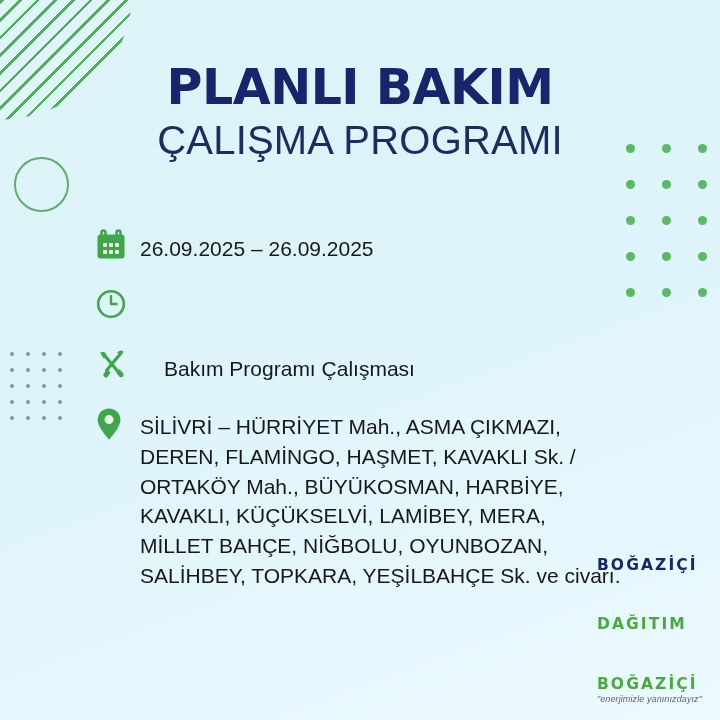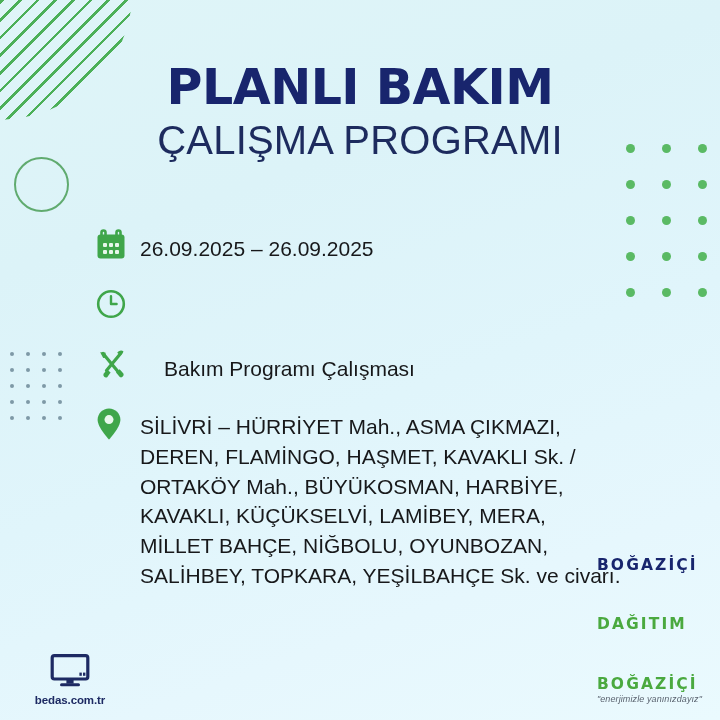--- a/index.html
+++ b/index.html
@@ -340,32 +340,20 @@
 SALİHBEY, TOPKARA, YEŞİLBAHÇE Sk. ve civarı.</div>
     </div>
 
   </div>
 
   <div id="footer">
 
     <div id="contact">
 
 
-      <div class="contact-item">
-        <div class="cico">
-          <svg width="40" height="34" viewBox="0 0 40 34" aria-hidden="true">
-            <rect x="2.2" y="2.6" width="35.6" height="23.4" rx="2.2" fill="none" stroke="#1d2a63" stroke-width="3.2"></rect>
-            <rect x="16.4" y="26" width="7.2" height="4.6" fill="#1d2a63"></rect>
-            <rect x="10" y="30.2" width="20" height="3" rx="1.5" fill="#1d2a63"></rect>
-            <rect x="29.4" y="19.6" width="2.4" height="3.2" fill="#1d2a63"></rect>
-            <rect x="33" y="19.6" width="2.4" height="3.2" fill="#1d2a63"></rect>
-          </svg>
-        </div>
-        <div class="clabel">bedas.com.tr</div>
-      </div>
 
 
     </div>
 
     <div id="brand">
       <div class="brand-line" id="brand-1">BOĞAZİÇİ</div>
       <div class="brand-line" id="brand-2">DAĞITIM</div>
       <div class="brand-line" id="brand-3">BOĞAZİÇİ</div>
       <div id="brand-slogan">"enerjimizle yanınızdayız"</div>
     </div>

